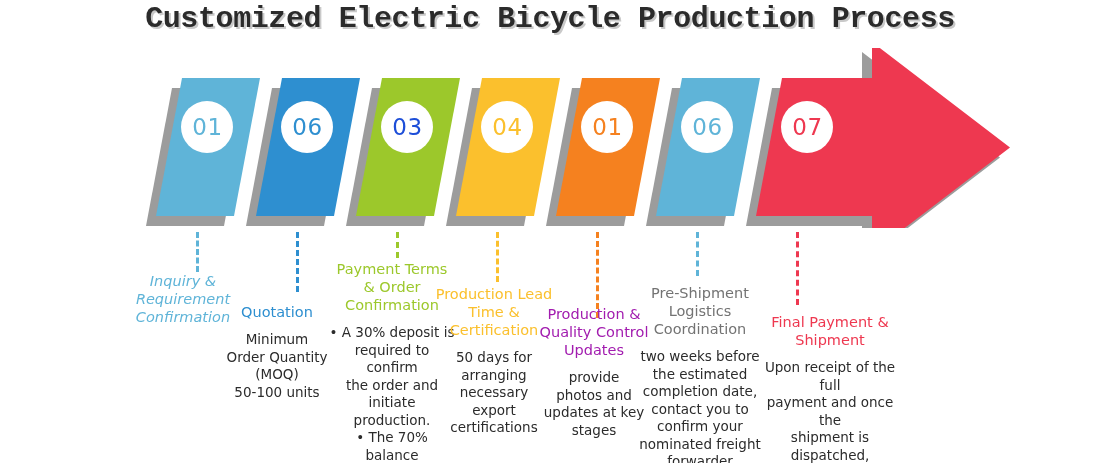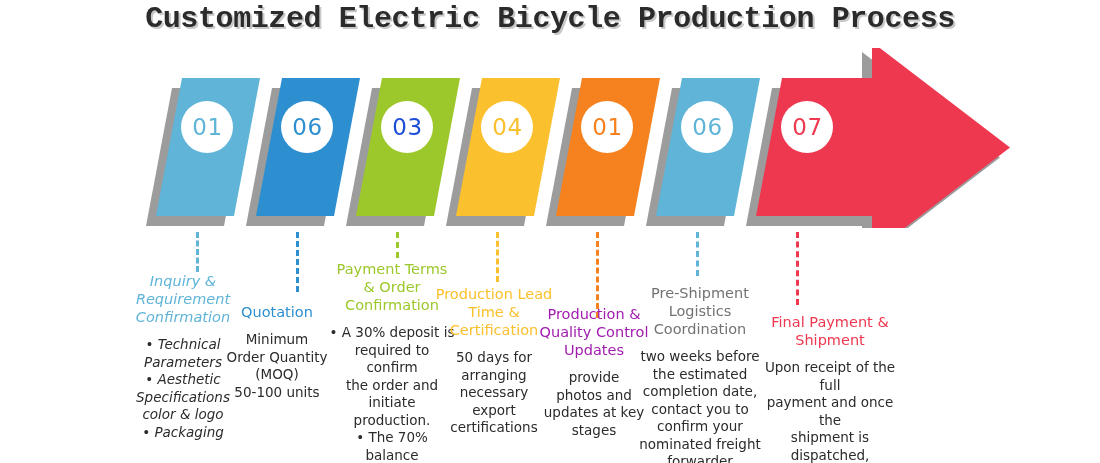--- a/index.html
+++ b/index.html
@@ -113,26 +113,20 @@
       <div class="tick" style="left: 496.3px; top: 232px; height: 50px; border-left-color: rgb(251, 192, 45);"></div>
       <div class="tick" style="left: 596.3px; top: 232px; height: 86px; border-left-color: rgb(245, 129, 31);"></div>
       <div class="tick" style="left: 696.3px; top: 232px; height: 44px; border-left-color: rgb(95, 180, 216);"></div>
       <div class="tick" style="left: 796.3px; top: 232px; height: 73px; border-left-color: rgb(238, 56, 80);"></div>
     </div>
   <div id="cols">
       <div class="col" style="width: 112px; left: 127px; top: 272px; font-style: italic;">
         <div class="hd" style="color: rgb(95, 180, 216); white-space: pre-line;">Inquiry &amp;
 Requirement
 Confirmation</div>
-        <div class="bd" style="color: rgb(43, 43, 43);">• Technical
-Parameters
-• Aesthetic
-Specifications
-color &amp; logo
-• Packaging</div>
       </div>
       <div class="col" style="width: 112px; left: 221px; top: 303px;">
         <div class="hd" style="color: rgb(46, 143, 208); white-space: pre-line;">Quotation</div>
         <div class="bd" style="color: rgb(43, 43, 43);">Minimum
 Order Quantity
 (MOQ)
 50-100 units</div>
       </div>
       <div class="col" style="width: 125px; left: 329.5px; top: 260px;">
         <div class="hd" style="color: rgb(156, 200, 43); white-space: pre-line;">Payment Terms

